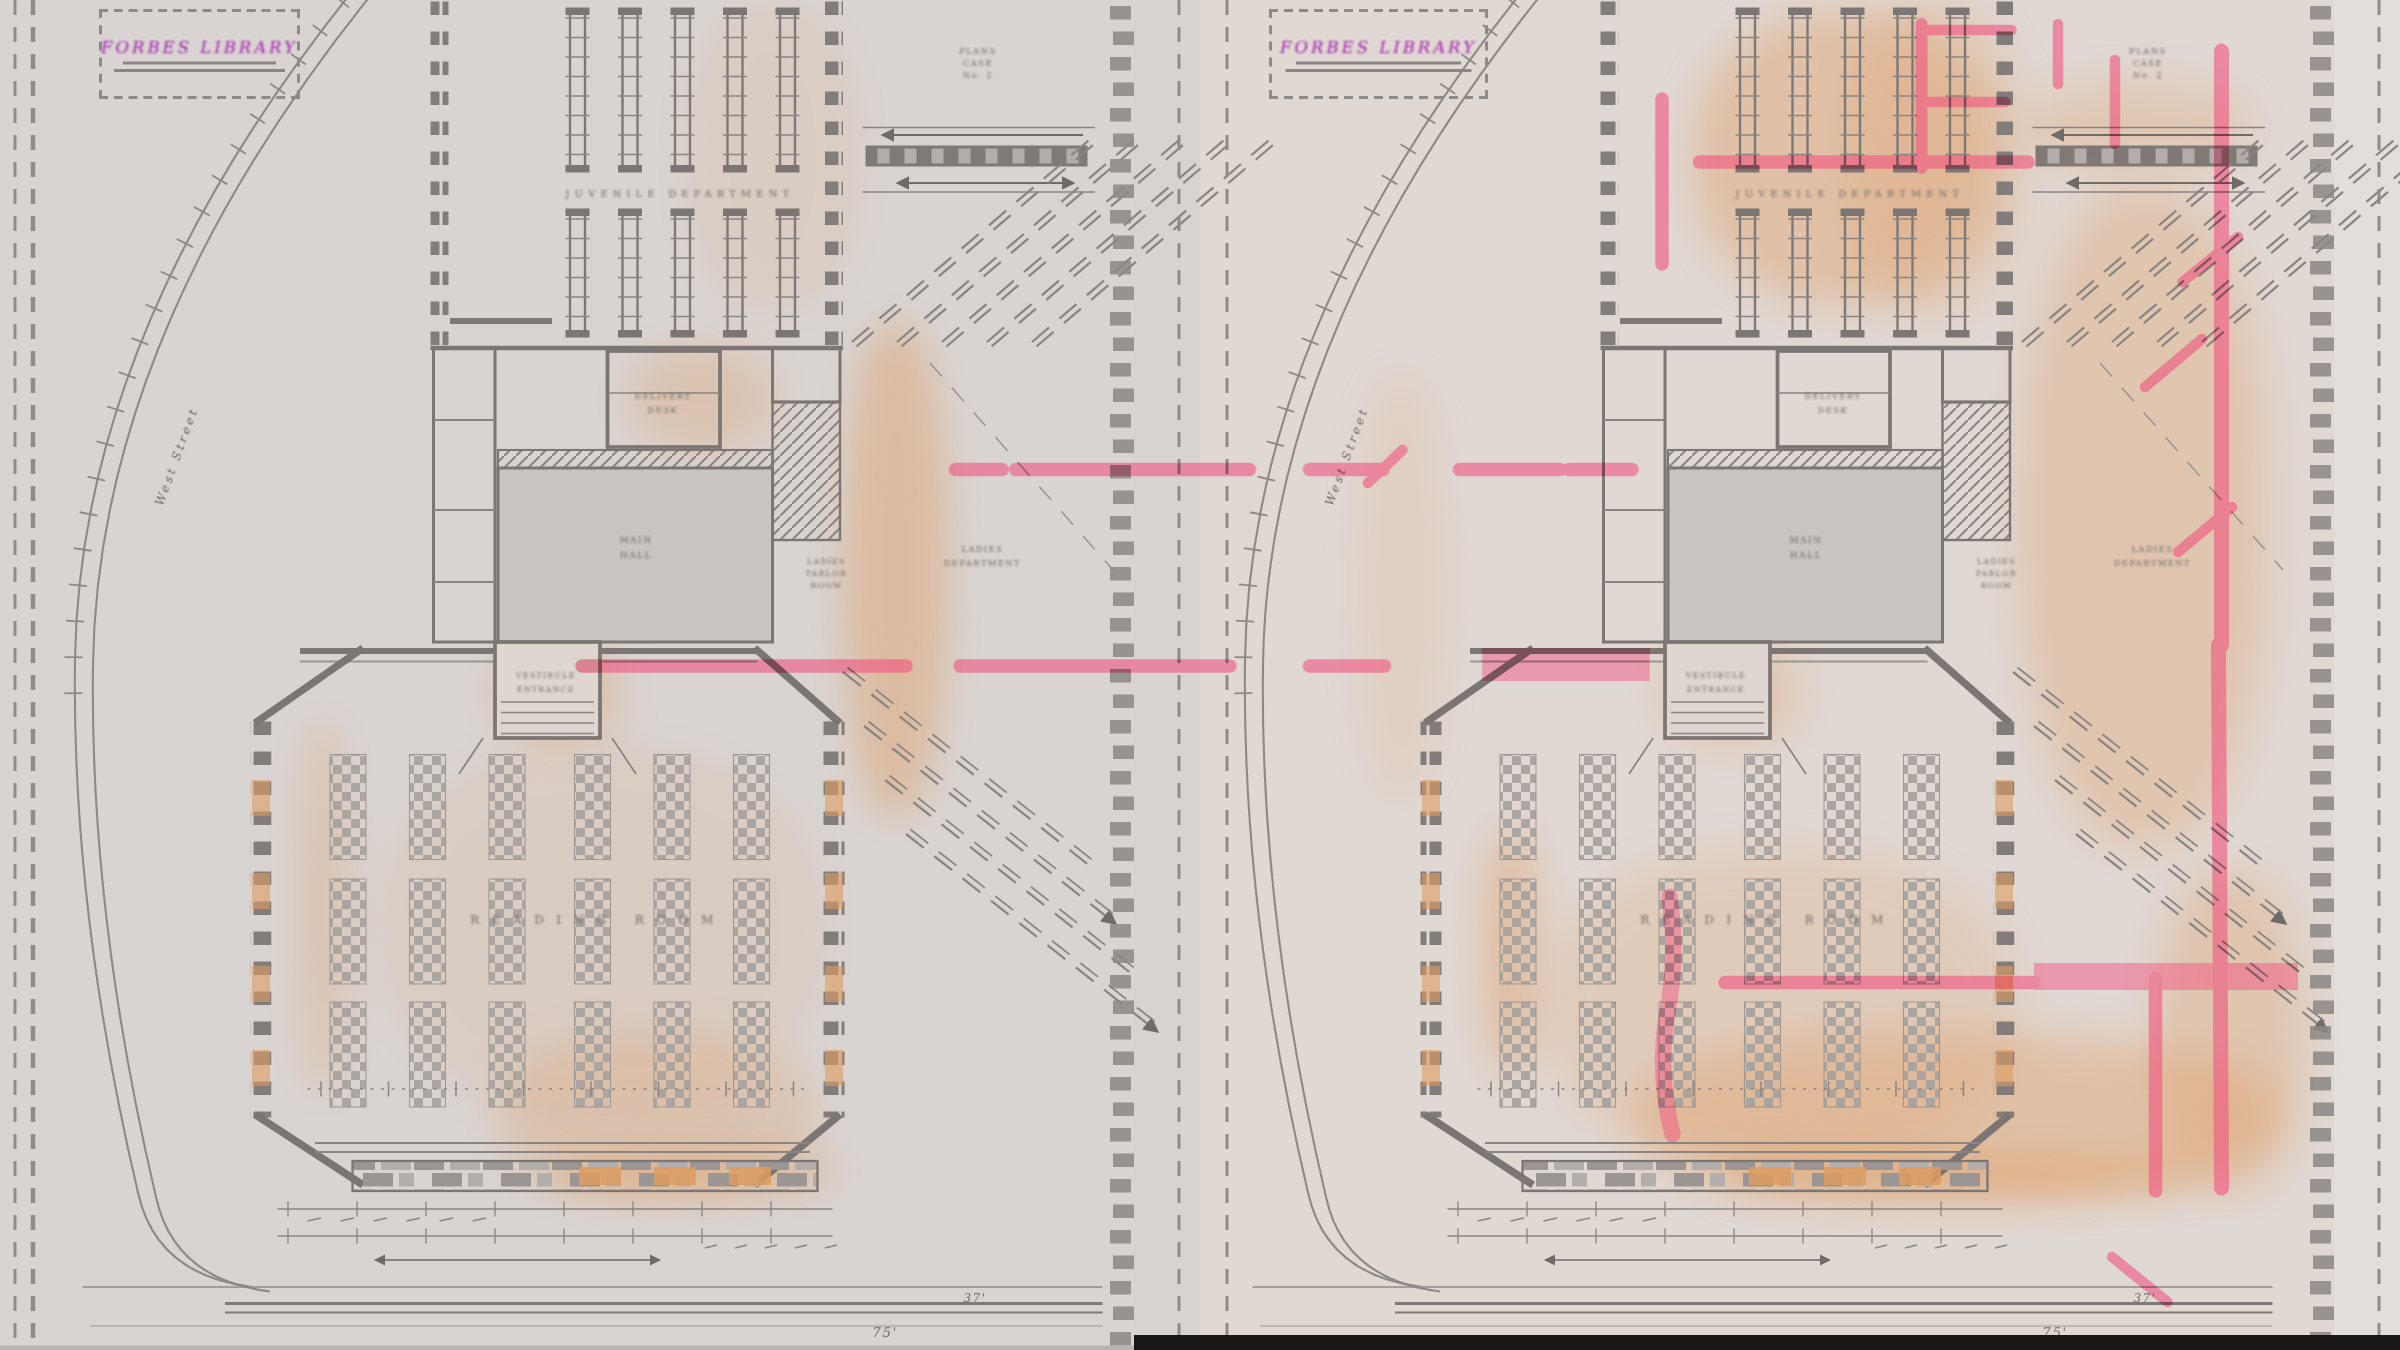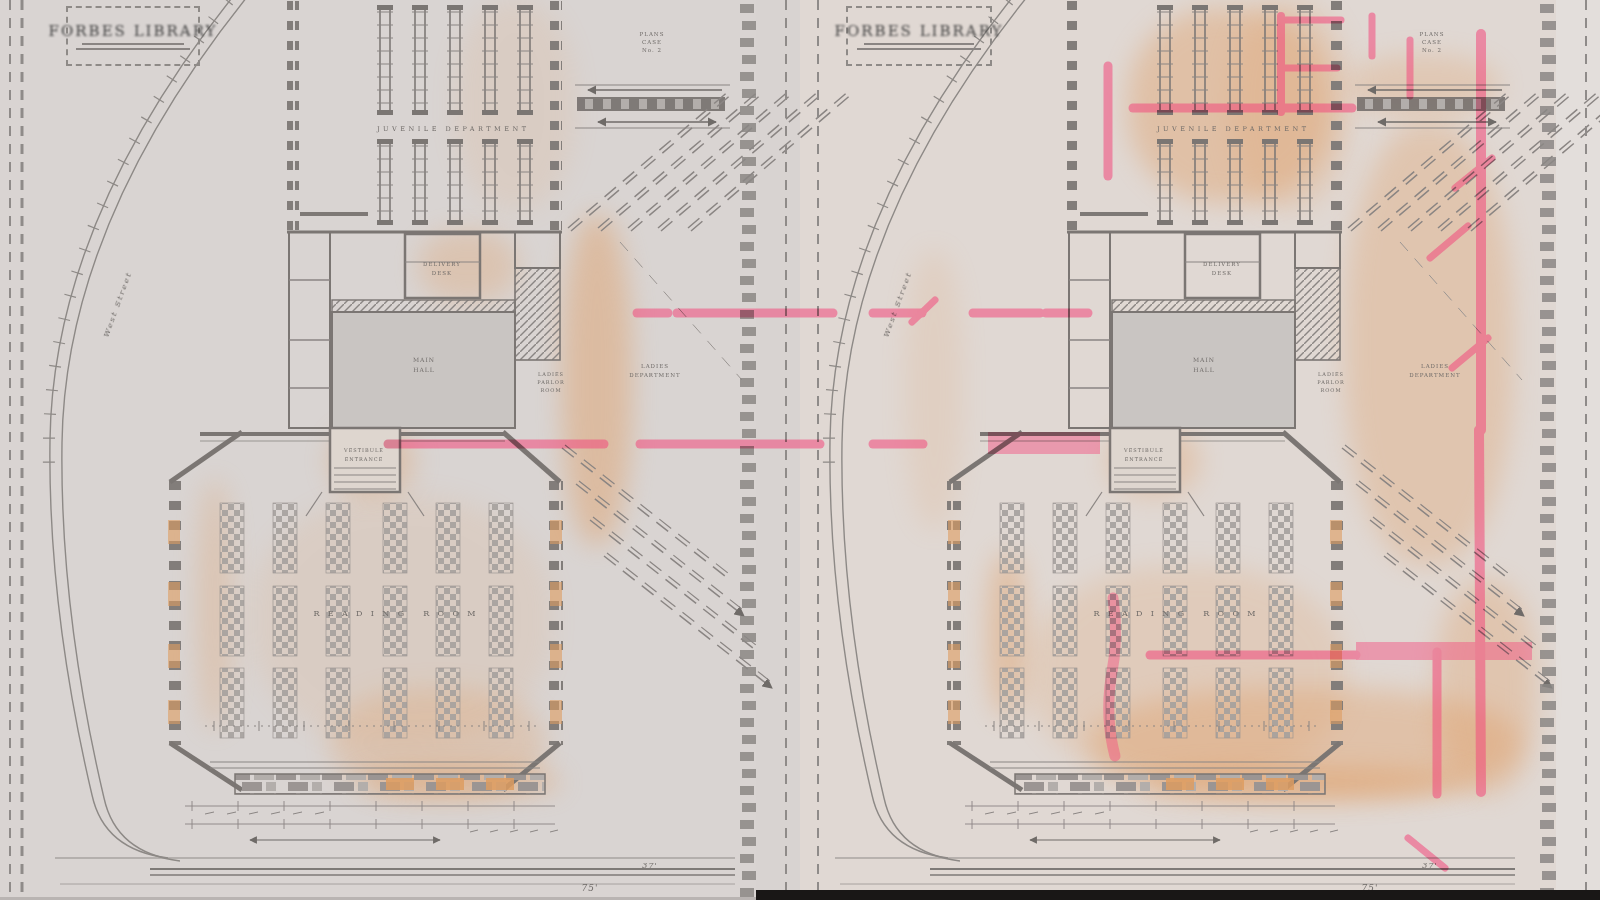--- a/index.html
+++ b/index.html
@@ -6,22 +6,22 @@
   #stage{position:relative;width:1600px;height:900px;overflow:hidden;
          background:#d8d3d1;font-family:"DejaVu Serif","Liberation Serif",serif;}
   
   #washes{position:absolute;inset:0;z-index:1;}
   .sheet-tint{position:absolute;top:0;height:900px;}
   .wash{position:absolute;border-radius:45%;filter:blur(13px);}
   #ink{position:absolute;inset:0;z-index:2;}
   
   .titlebox{position:absolute;z-index:3;border:2px dashed #8e8a87;
             display:flex;flex-direction:column;align-items:center;justify-content:center;}
-  .titlebox .t{color:#404040;font-size:15px;letter-spacing:2px;filter:blur(0.8px);
-               white-space:nowrap;}
+  .titlebox .t{color:#a21caf;font-size:11px;letter-spacing:2px;filter:blur(0.8px);
+               font-style:italic;white-space:nowrap;}
   .titlebox .u1,.titlebox .u2{height:2px;background:#8a8583;filter:blur(.4px);}
   .titlebox .u1{width:78%;margin-top:3px;}
   .titlebox .u2{width:88%;margin-top:3px;}
   text{fill:#6f6b68;}
   .tiny{filter:blur(.55px);}
   .hand{font-style:italic;filter:blur(.5px);}
 </style>
 </head>
 <body>
 

